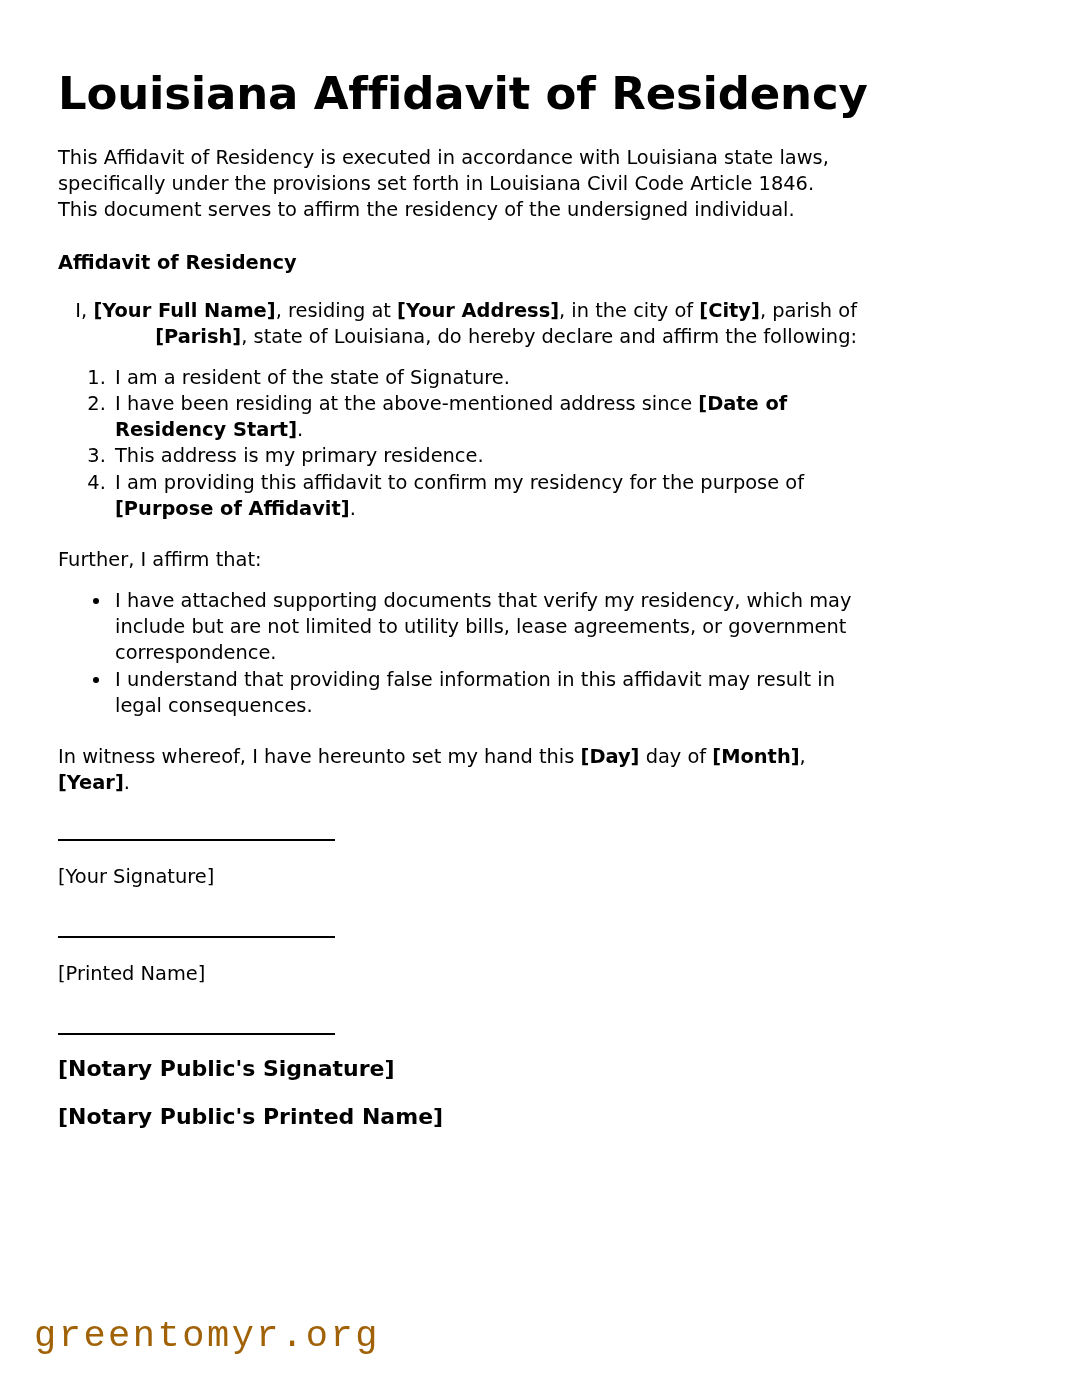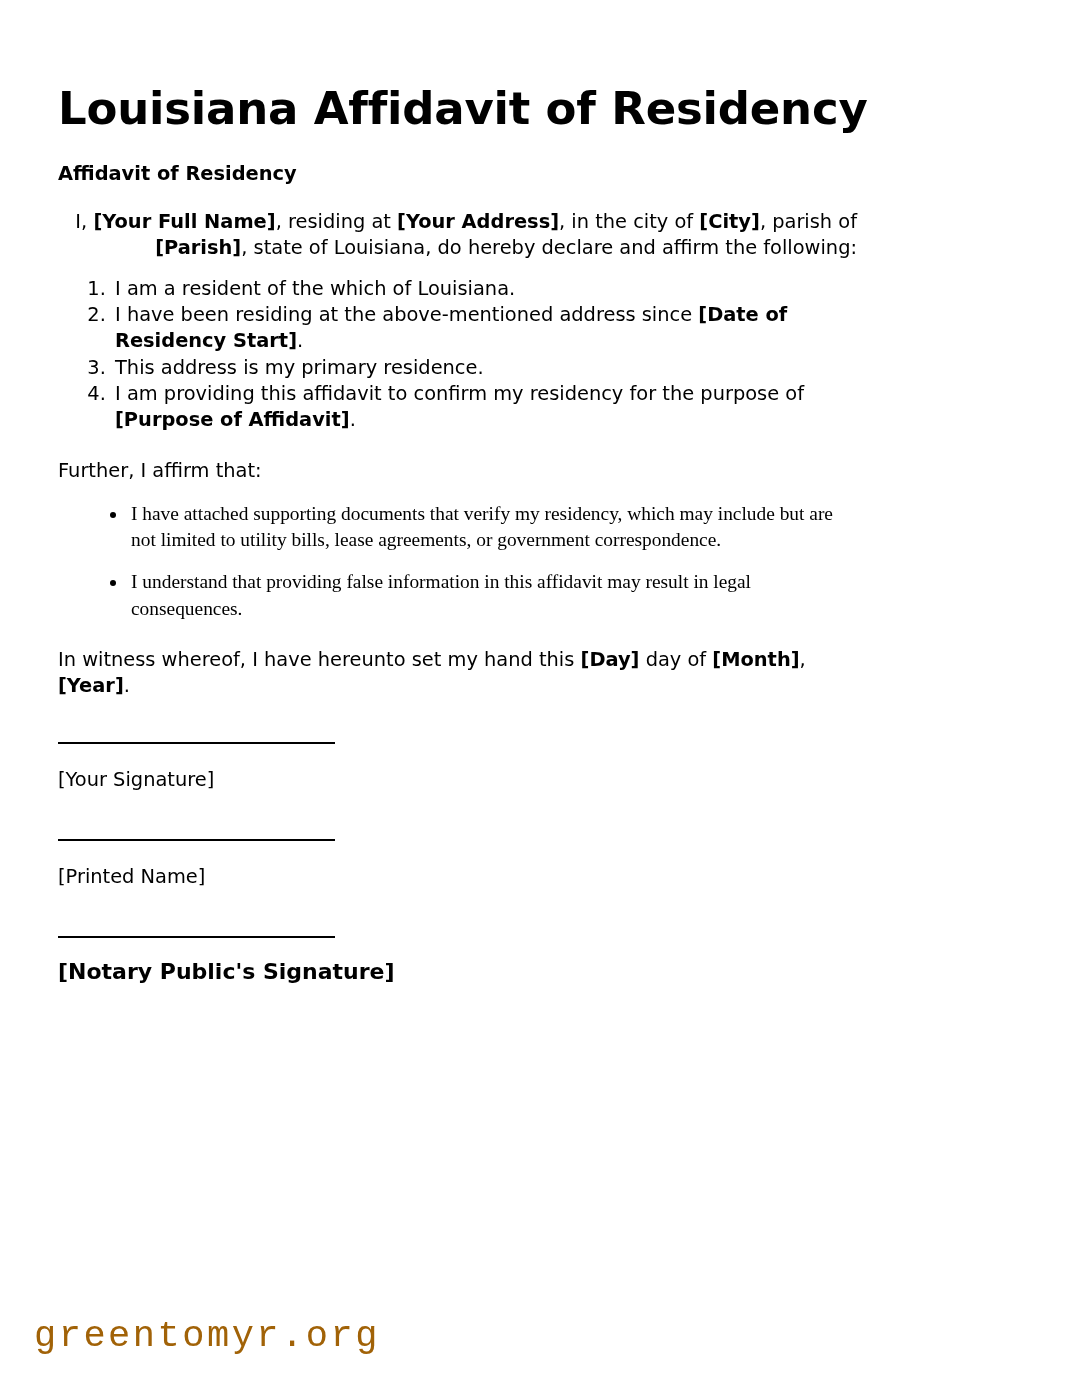--- a/index.html
+++ b/index.html
@@ -16,21 +16,21 @@
     color: #000000;
     overflow: hidden;
   }
   #page {
     position: absolute;
     left: 0;
     top: 0;
     width: 914px;
     height: 1388px;
     box-sizing: border-box;
-    padding: 73px 57px 0 58px;
+    padding: 58px 57px 0 58px;
   }
   .doc-title {
     font-size: 45px;
     font-weight: bold;
     line-height: 1.15;
     letter-spacing: -0.2px;
     margin: 10px 0 0 0;
     padding: 0;
     white-space: nowrap;
   }
@@ -68,23 +68,22 @@
   }
   ul.bullist {
     font-size: 19.4px;
     line-height: 26.3px;
     margin: 14px 0 0 0;
     padding: 0 0 0 54px;
     max-width: 945px;
     list-style-type: disc;
   }
   ul.bullist li {
-    margin: 16px;
+    margin: 0;
     padding: 0 0 0 3px;
-    font-family: Liberation Serif, serif;
   }
   .sig-rule {
     width: 277px;
     height: 0;
     border: none;
     border-top: 2px solid #000000;
     margin: 0;
     padding: 0;
   }
   .sig-rule-wrap {
@@ -116,27 +115,28 @@
     white-space: nowrap;
   }
 </style>
 </head>
 <body>
 
 <div id="page">
 
   <h1 class="doc-title">Louisiana Affidavit of Residency</h1>
 
+  <p class="para">This Affidavit of Residency is executed in accordance with Louisiana state laws, specifically under the provisions set forth in Louisiana Civil Code Article 1846. This document serves to affirm the residency of the undersigned individual.</p>
 
   <p class="subhead">Affidavit of Residency</p>
 
   <p class="para tight"><span>I, </span><b>[Your Full Name]</b><span>, residing at </span><b>[Your Address]</b><span>, in the city of </span><b>[City]</b><span>, parish of </span><b>[Parish]</b><span>, state of Louisiana, do hereby declare and affirm the following:</span></p>
 
   <ol class="numlist">
-    <li><span>I am a resident of the which of Louisiana.</span><b></b><span></span></li>
+    <li><span>I am a resident of the state of Signature.</span><b></b><span></span></li>
     <li><span>I have been residing at the above-mentioned address since </span><b>[Date of Residency Start]</b><span>.</span></li>
     <li><span>This address is my primary residence.</span><b></b><span></span></li>
     <li><span>I am providing this affidavit to confirm my residency for the purpose of </span><b>[Purpose of Affidavit]</b><span>.</span></li>
   </ol>
 
   <p class="para">Further, I affirm that:</p>
 
   <ul class="bullist">
     <li>I have attached supporting documents that verify my residency, which may include but are not limited to utility bills, lease agreements, or government correspondence.</li>
     <li>I understand that providing false information in this affidavit may result in legal consequences.</li>
@@ -152,16 +152,17 @@
   <div class="sig-rule-wrap second">
     <hr class="sig-rule">
   </div>
   <p class="sig-label">[Printed Name]</p>
 
 
   <div class="sig-rule-wrap second">
     <hr class="sig-rule">
   </div>
   <p class="notary-line">[Notary Public's Signature]</p>
+  <p class="notary-line">[Notary Public's Printed Name]</p>
 
   <div class="watermark">greentomyr.org</div>
 
 </div>
 
 </body></html>

